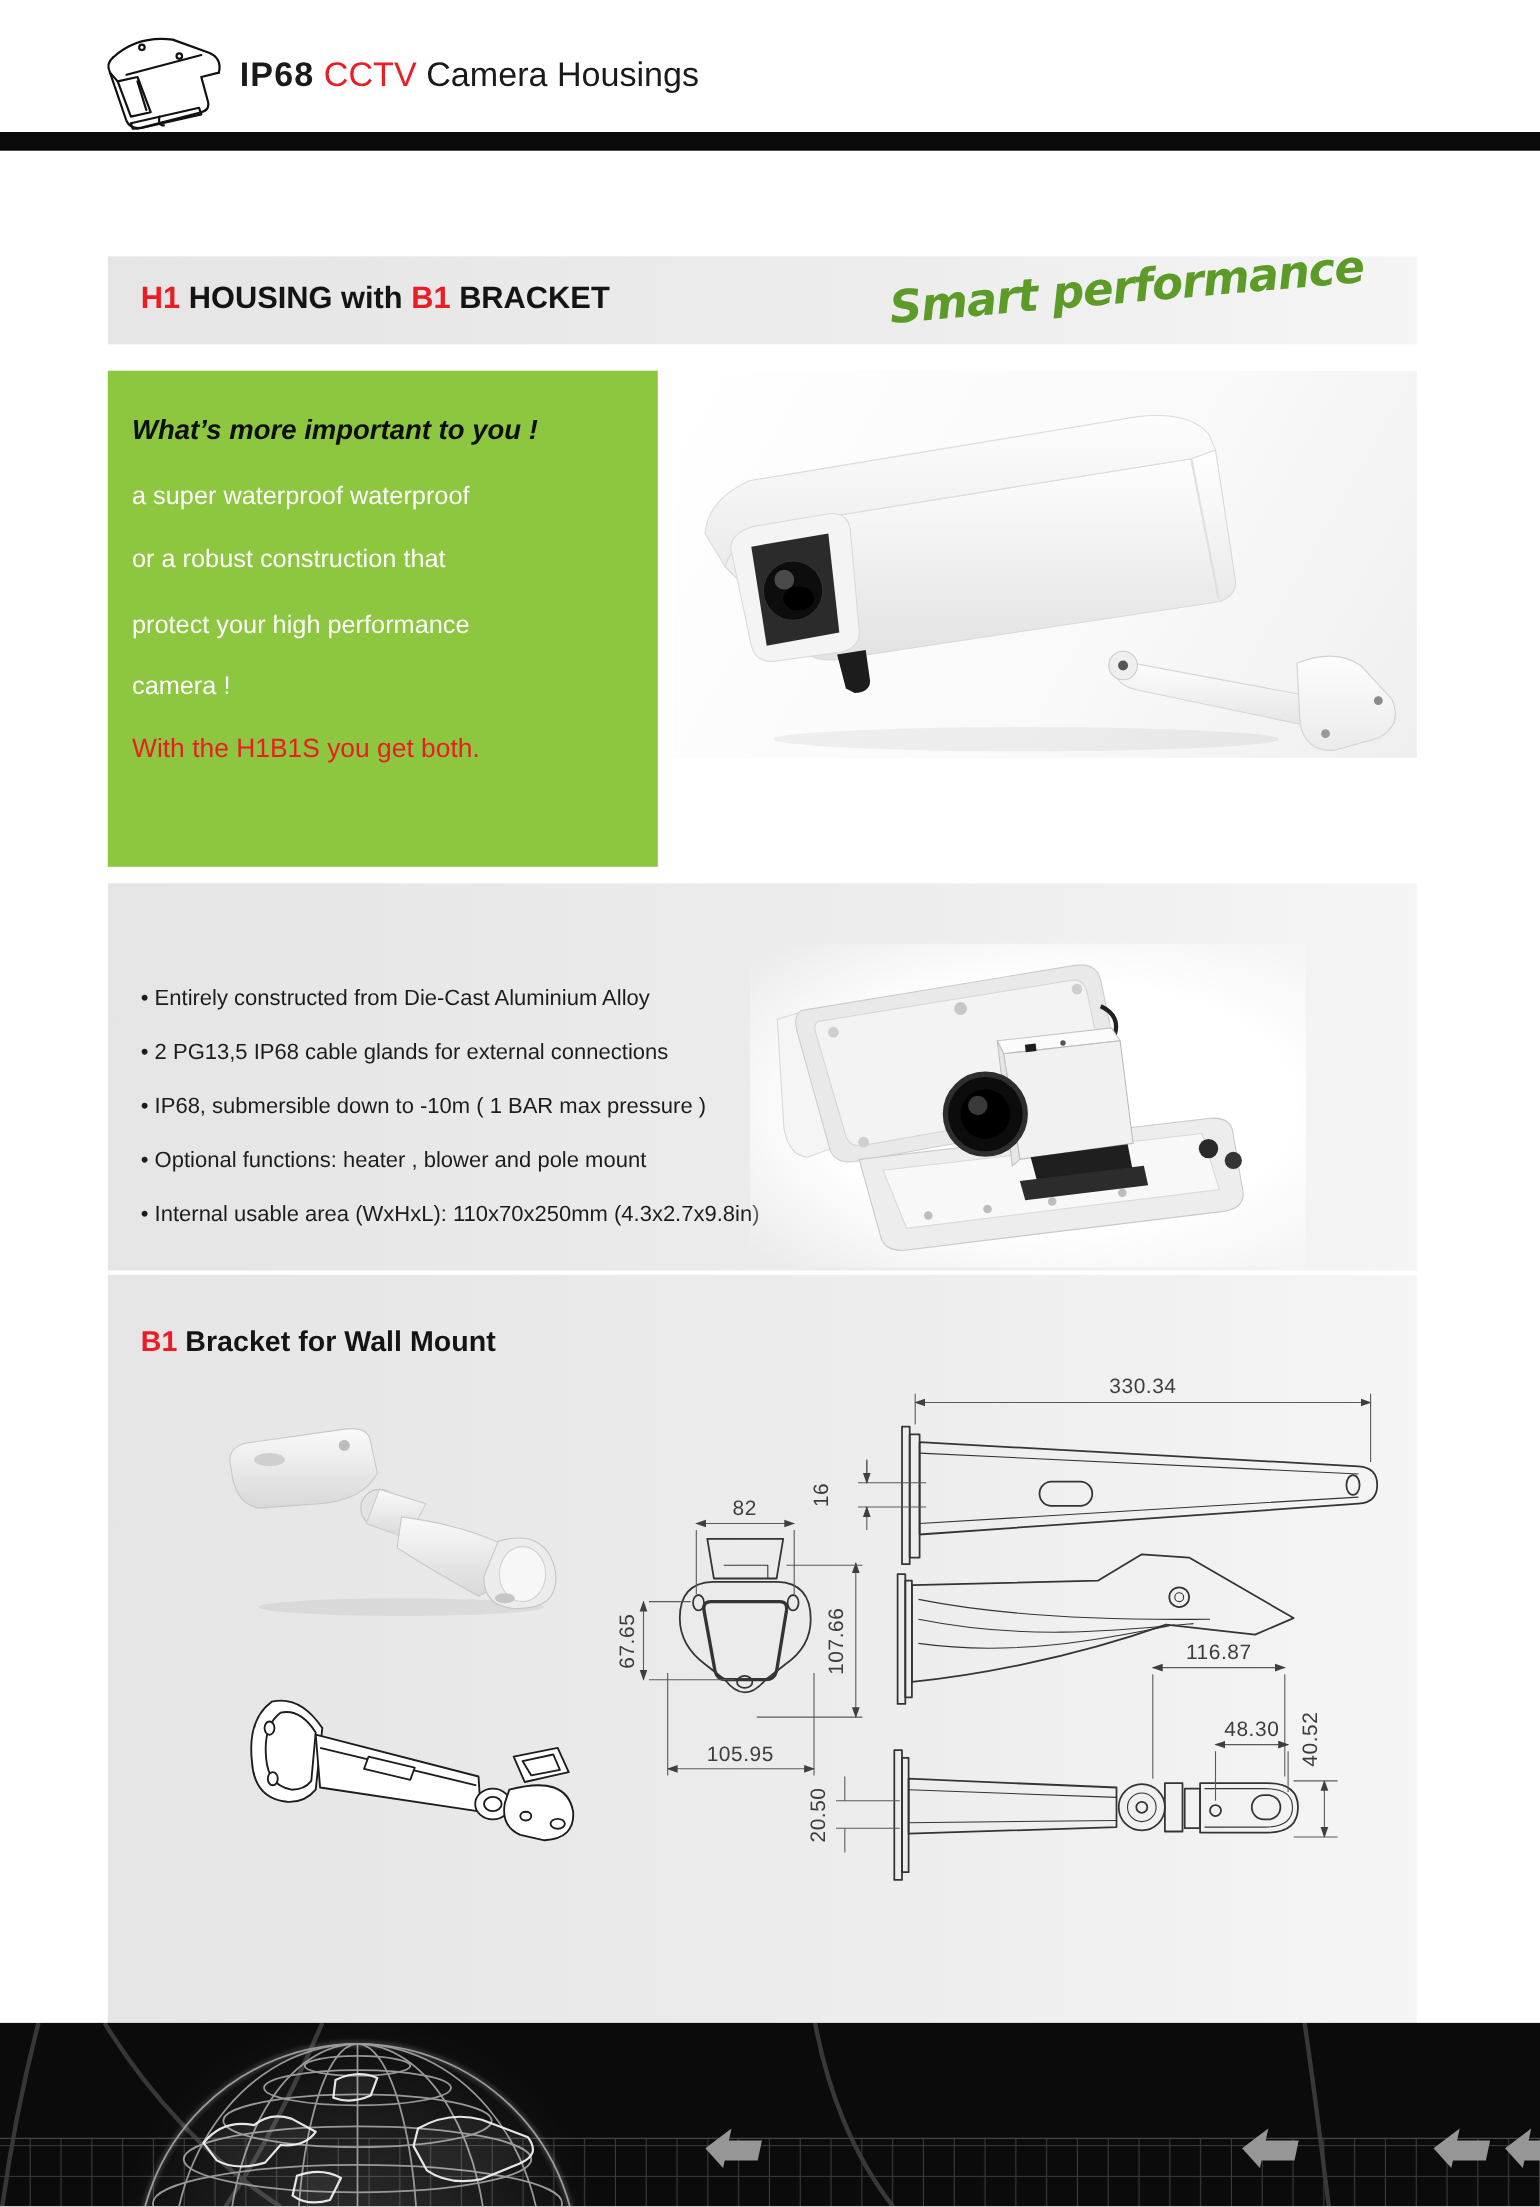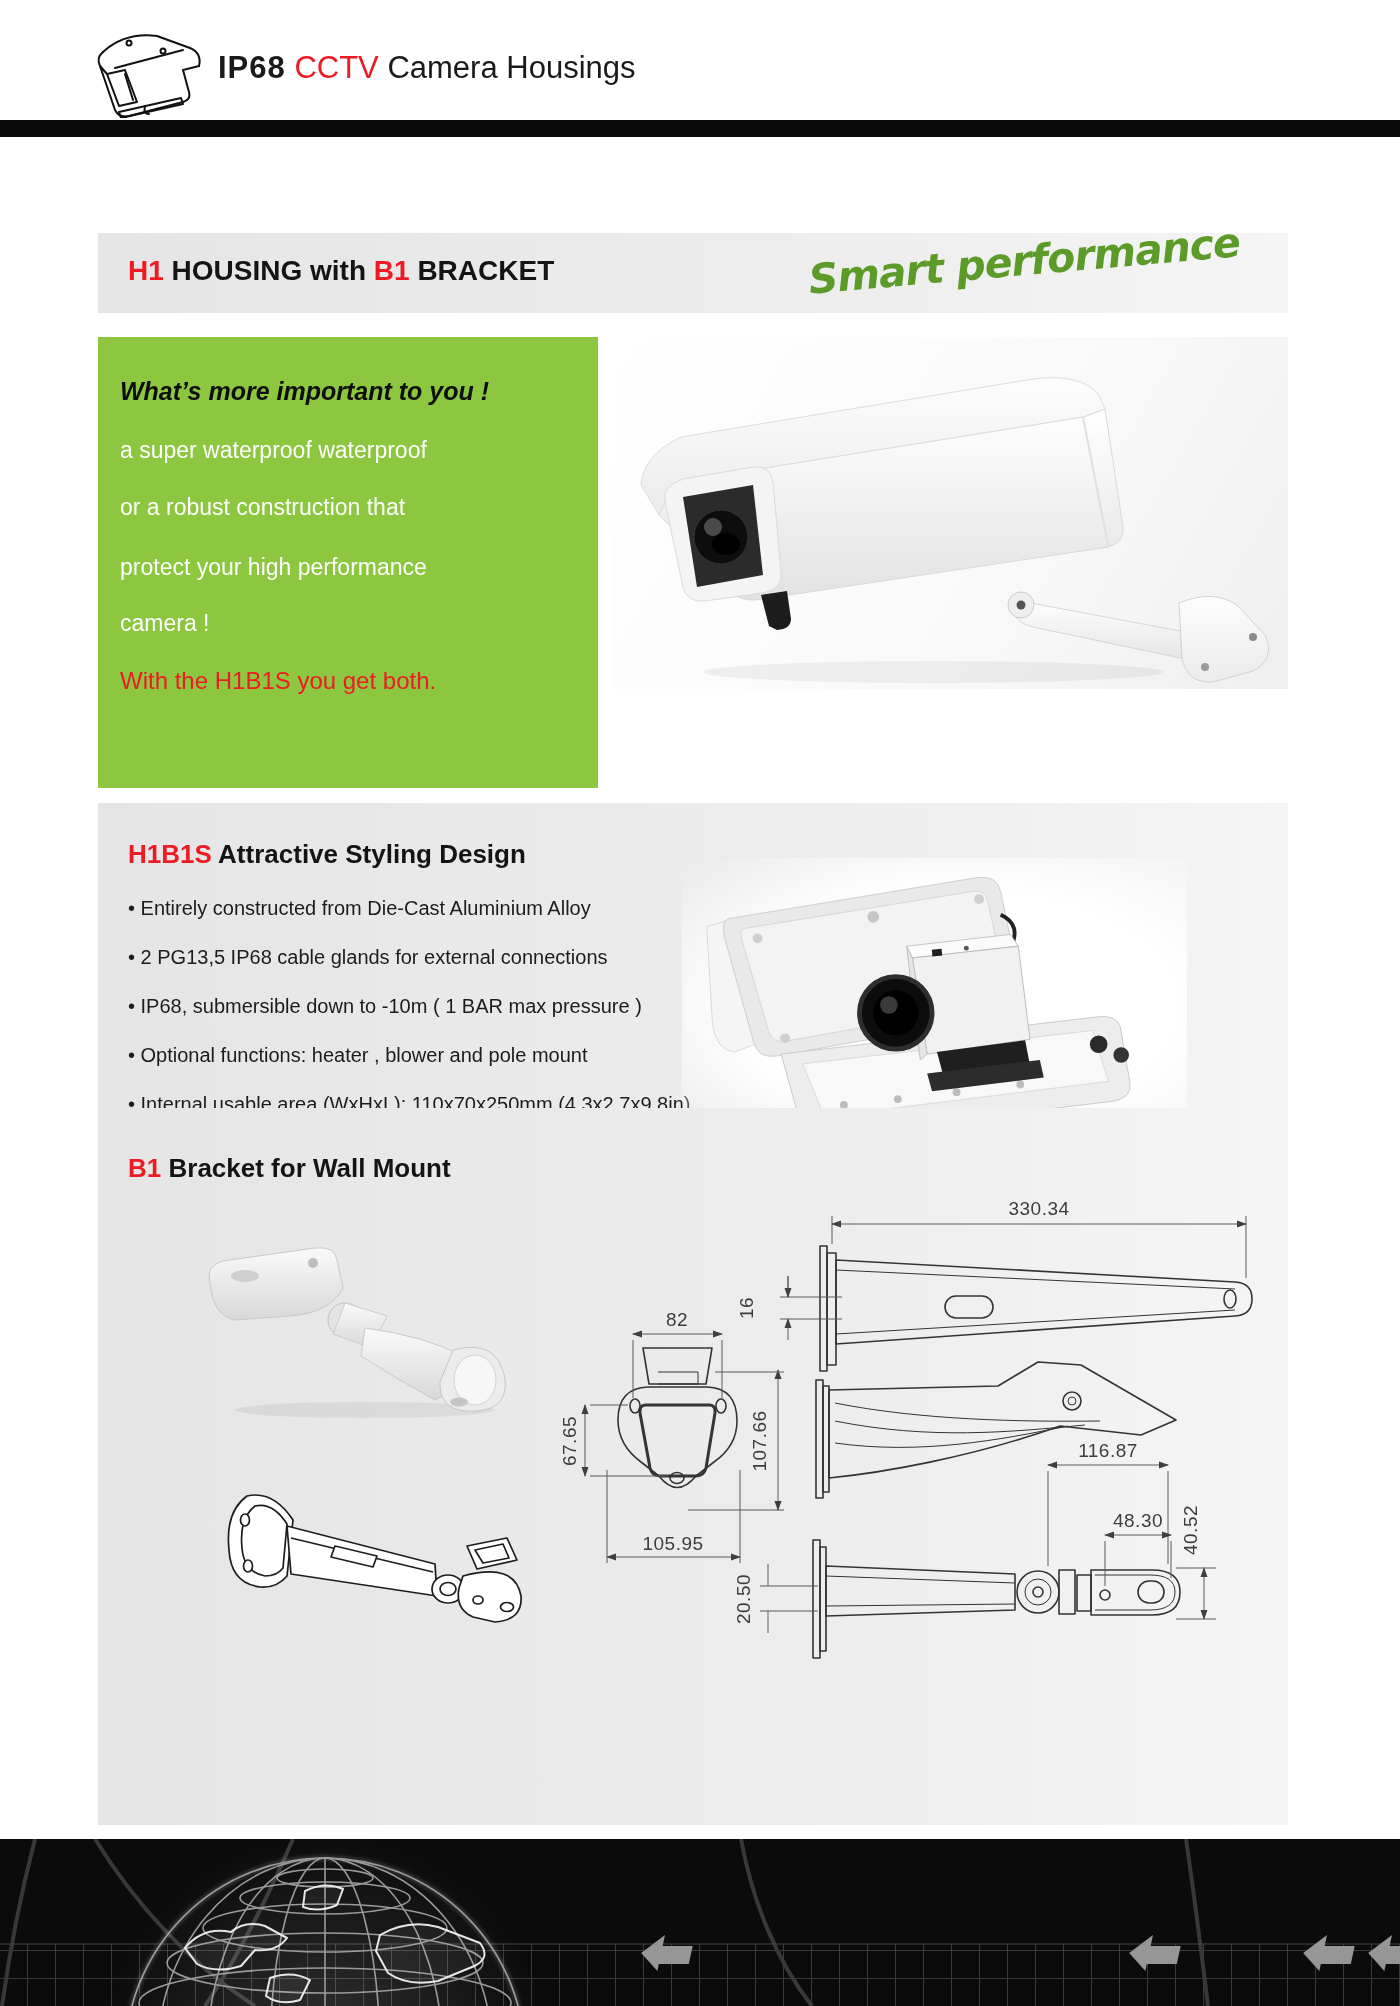--- a/index.html
+++ b/index.html
@@ -30,21 +30,21 @@
           background:linear-gradient(120deg,#ffffff 0%,#f9f9f9 60%,#efefef 100%);}
   .photo2{position:absolute;left:584px;top:55px;width:505px;height:294px;
           background:radial-gradient(ellipse at 55% 50%, #ffffff 55%, rgba(255,255,255,0) 95%);}
   
   .s2{left:98px;top:803px;width:1190px;height:352px;}
   .s2 h2,.s3 h2{position:absolute;left:30px;margin:0;font-size:26px;font-weight:bold;color:#141414;}
   .s2 h2{top:36px;}
   .bullet{position:absolute;left:30px;font-size:20px;color:#1c1c1c;white-space:nowrap;}
   .bl0{top:94px}.bl1{top:143px}.bl2{top:192px}.bl3{top:241px}.bl4{top:290px}
   
-  .s3{left:98px;top:1108px;width:1190px;height:717px;}
+  .s3{left:98px;top:1159px;width:1190px;height:717px;}
   .s3 h2{top:45px;}
   .render1{position:absolute;left:97px;top:120px;width:320px;height:195px;}
   .render2{position:absolute;left:117px;top:360px;width:310px;height:175px;}
   .techsvg{position:absolute;left:442px;top:50px;width:748px;height:545px;}
   .dim{font-size:19px;fill:#3d3d3d;font-family:"Liberation Sans",sans-serif;letter-spacing:0.5px;}
   
   .footer{position:absolute;left:0;top:1839px;width:1400px;height:167px;background:#0b0b0b;overflow:hidden;}
 </style>
 </head>
 <body>
@@ -119,24 +119,20 @@
       <path d="M 396,262 L 600,300 Q 616,304 614,318 L 610,330 L 420,290 Q 402,286 400,272 Z" fill="url(#hbody)" stroke="#d6d6d6"></path>
       <circle cx="408" cy="268" r="13" fill="#efefef" stroke="#cccccc"></circle>
       <circle cx="408" cy="268" r="4.5" fill="#555"></circle>
       <path d="M 566,266 Q 600,252 624,268 L 652,298 Q 663,322 640,334 L 600,345 Q 575,347 569,322 Z" fill="url(#hshield)" stroke="#d2d2d2"></path>
       <circle cx="640" cy="300" r="4" fill="#8a8a8a"></circle>
       <circle cx="592" cy="330" r="4" fill="#9a9a9a"></circle>
     </svg>
   </div>
 
   <div class="graybar s2">
-    <h2>
-      <span class="red">H1B1S</span>
-      <span>Attractive Styling Design</span>
-    </h2>
     <div class="bullet bl0">• Entirely constructed from Die-Cast Aluminium Alloy</div>
     <div class="bullet bl1">• 2 PG13,5 IP68 cable glands  for external connections</div>
     <div class="bullet bl2">• IP68, submersible down to -10m ( 1 BAR max pressure )</div>
     <div class="bullet bl3">• Optional functions: heater , blower and pole mount</div>
     <div class="bullet bl4">• Internal usable area (WxHxL): 110x70x250mm (4.3x2.7x9.8in)</div>
 
     <div class="photo2">
       <svg width="505" height="294" viewBox="0 0 505 300">
         <path d="M 20,70 L 40,64 L 70,190 L 48,198 Q 30,196 26,170 Z" fill="#f5f5f5" stroke="#d8d8d8"></path>
         <path d="M 42,62 L 296,20 Q 316,17 320,34 L 342,140 Q 345,156 326,160 L 92,202 Q 72,205 68,188 L 38,80 Q 35,66 42,62 Z" fill="#e9e9e9" stroke="#cdcdcd"></path>

